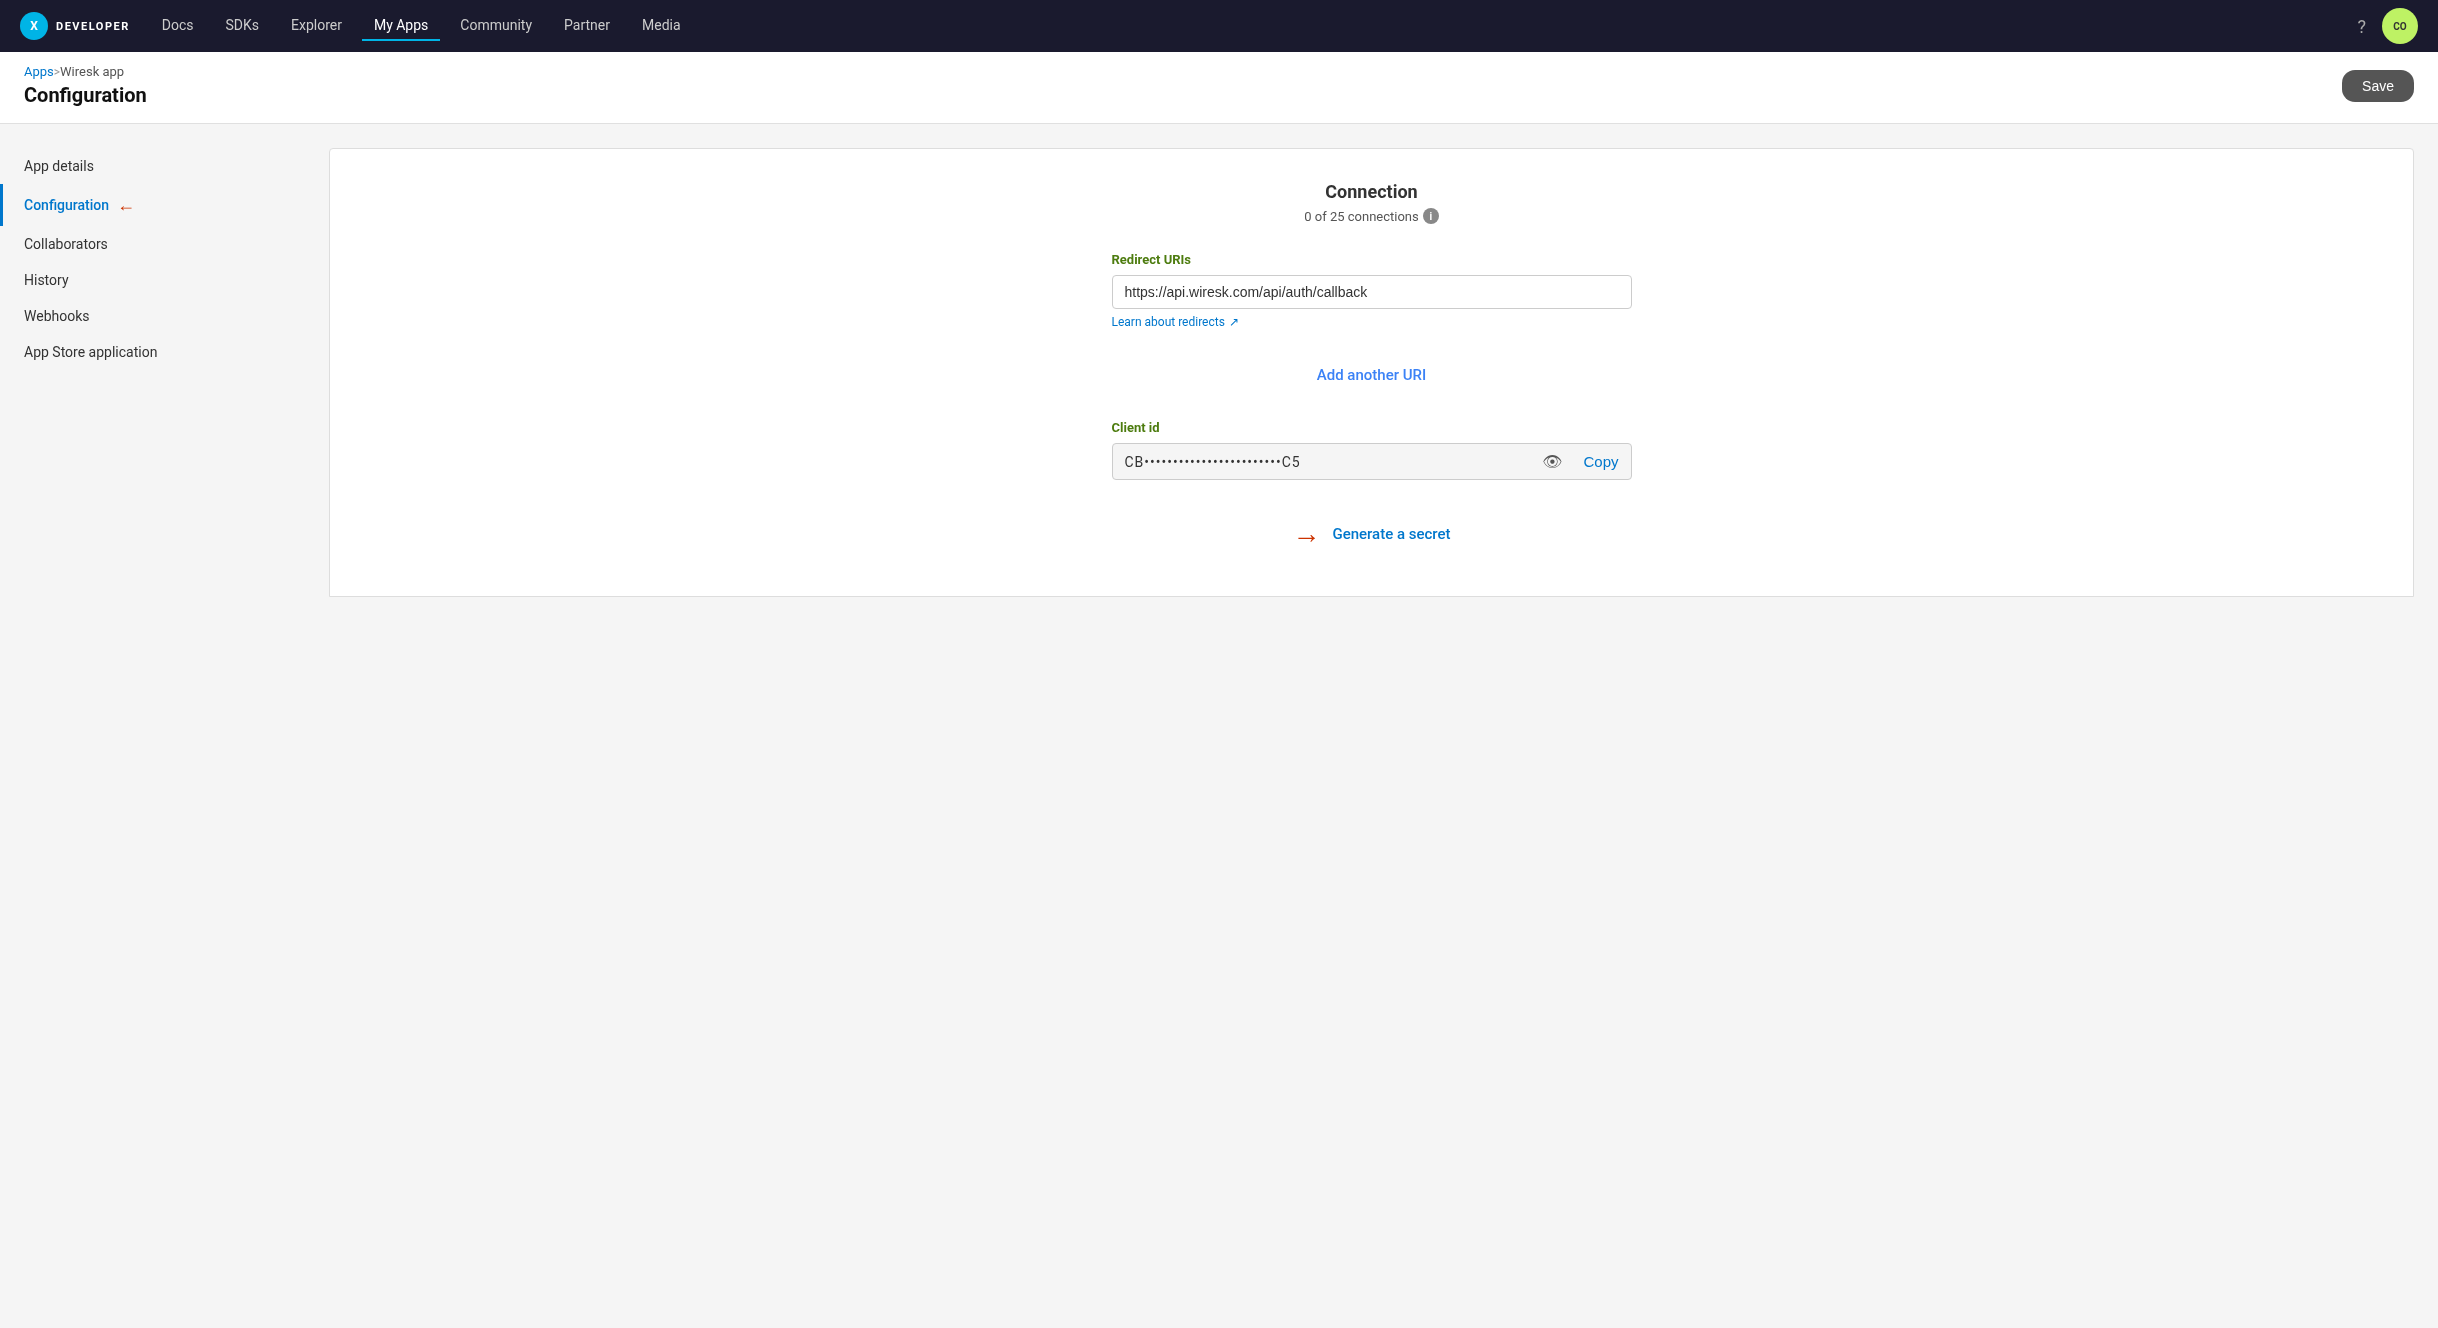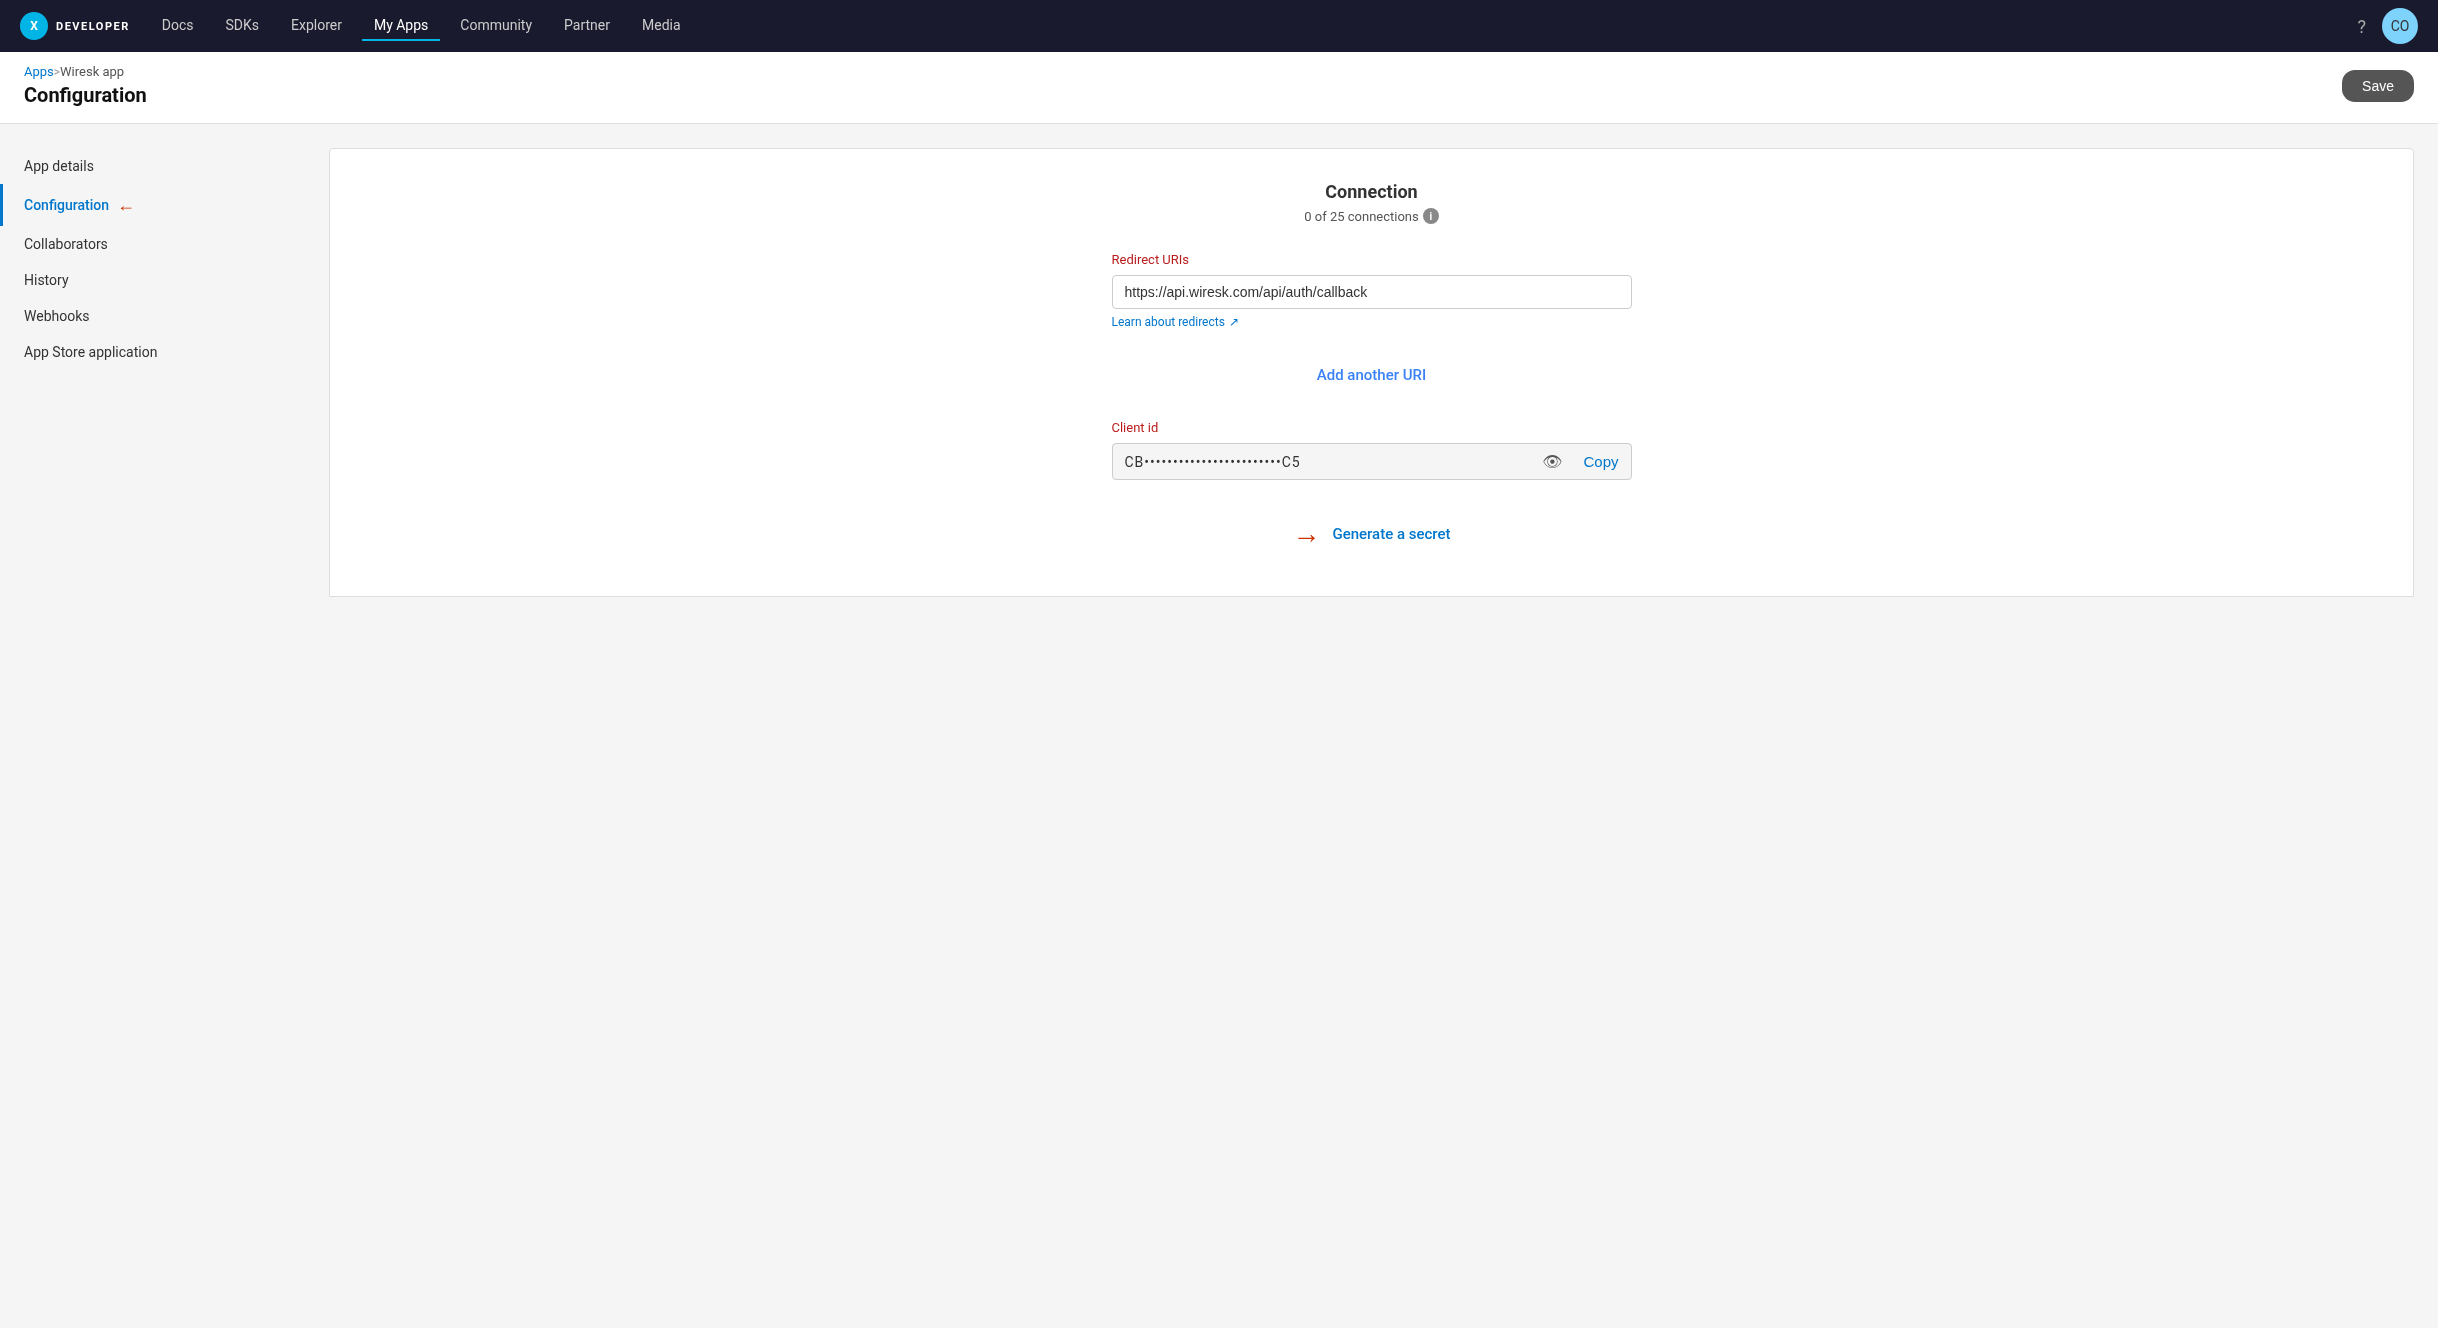--- a/index.html
+++ b/index.html
@@ -52,24 +52,24 @@
       align-items: center;
       gap: 16px;
     }
     .nav-help {
       color: #aaa;
       font-size: 18px;
       cursor: pointer;
     }
     .nav-avatar {
       width: 36px; height: 36px;
-      background: #7dd3fc;
+      background: #bef264;
       border-radius: 50%;
       display: flex; align-items: center; justify-content: center;
-      color: #333; font-weight: normal; font-size: 14px;
+      color: #333; font-weight: bold; font-size: 10px;
       cursor: pointer;
     }
 
     
     .page-header {
       background: white;
       padding: 12px 24px 16px;
       border-bottom: 1px solid #e0e0e0;
       display: flex;
       align-items: center;
@@ -195,22 +195,22 @@
       border-radius: 50%;
       background: #888;
       color: white;
       font-size: 10px;
       font-weight: bold;
       cursor: pointer;
     }
 
     .field-label {
       font-size: 13px;
-      font-weight: 400;
-      color: #b91c1c;
+      font-weight: 700;
+      color: #4d7c0f;
       margin-bottom: 8px;
     }
     .field-section {
       max-width: 520px;
       margin: 0 auto 24px;
     }
 
     .text-input {
       width: 100%;
       padding: 8px 12px;

